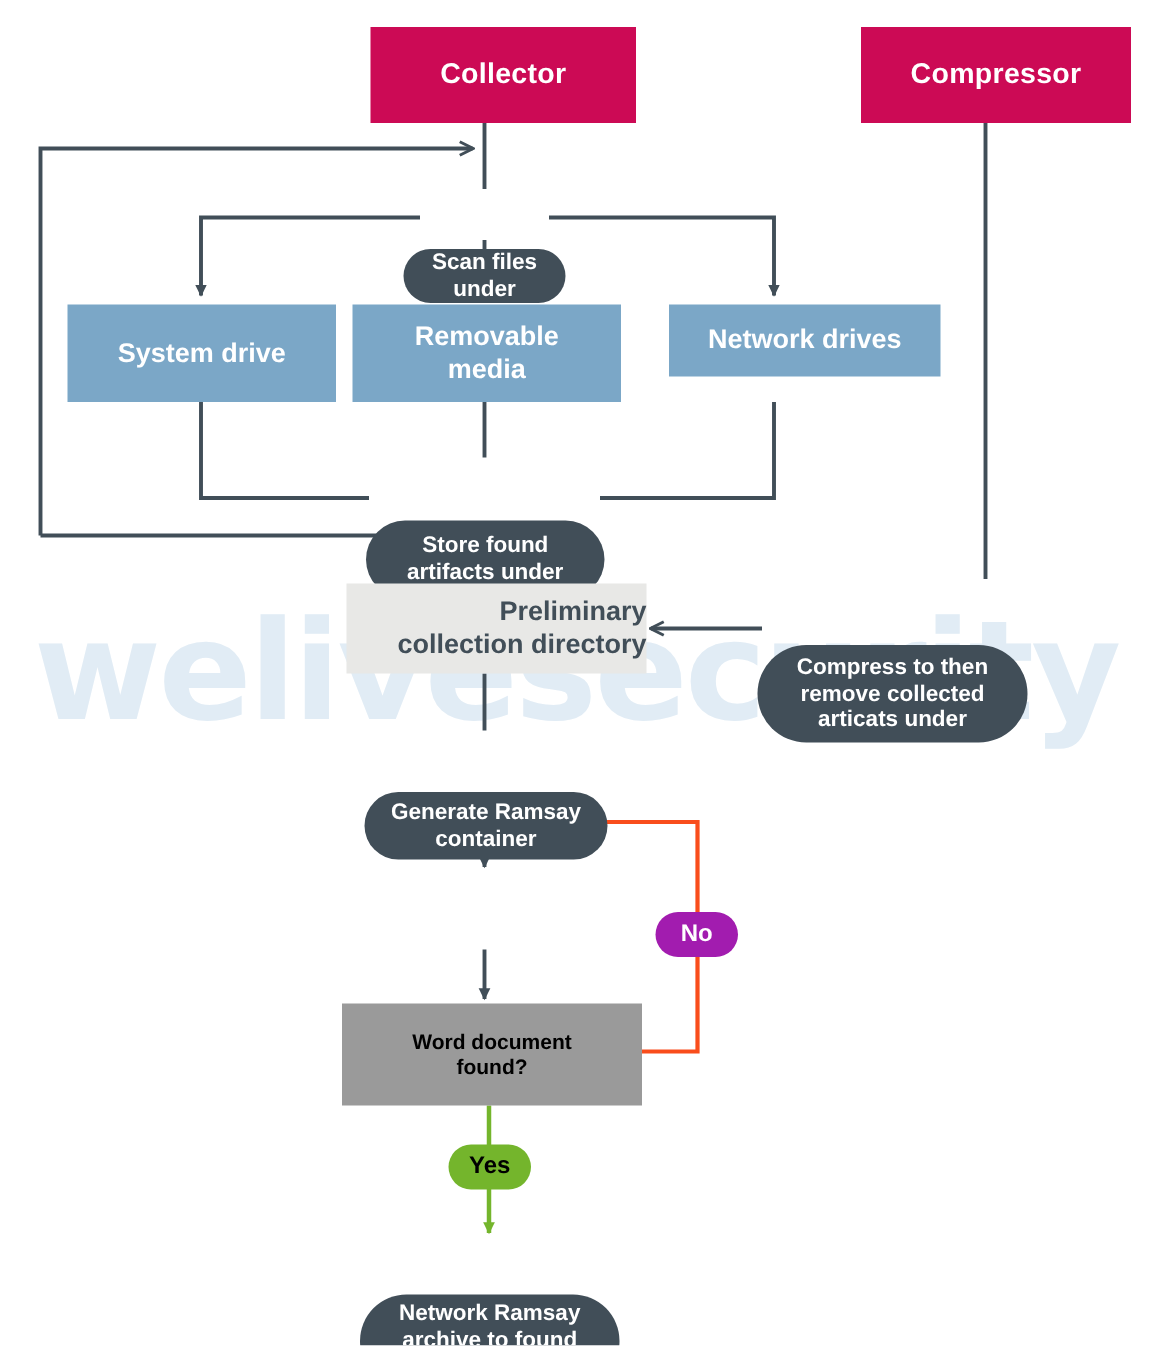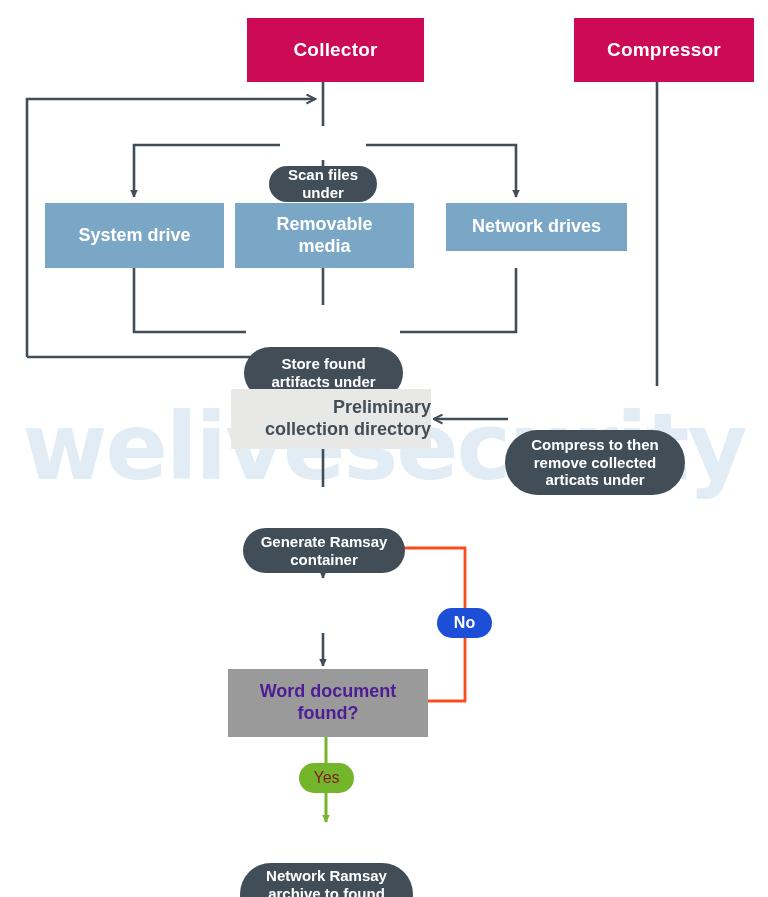--- a/index.html
+++ b/index.html
@@ -84,37 +84,37 @@
   .n-store {
     background: #e8e8e6;
     color: #414e58;
     font-size: 18px;
     font-weight: bold;
     line-height: 1.2;
     text-align: right;
   }
   .n-decision {
     background: #9a9a9a;
-    color: #4c1d95;
-    font-size: 18px;
+    color: #000000;
+    font-size: 14px;
     font-weight: bold;
     line-height: 1.2;
   }
   .n-label-no {
-    background: #1d4ed8;
+    background: #a21caf;
     color: #ffffff;
     font-size: 16px;
     font-weight: bold;
     border-radius: 999px;
   }
   .n-label-yes {
     background: #74b52c;
-    color: #7f1d1d;
+    color: #000000;
     font-size: 16px;
-    font-weight: normal;
+    font-weight: bold;
     border-radius: 999px;
   }
 </style>
 </head>
 <body>
 
 <div id="canvas">
 
   <div id="watermark">welivesecurity</div>
 

